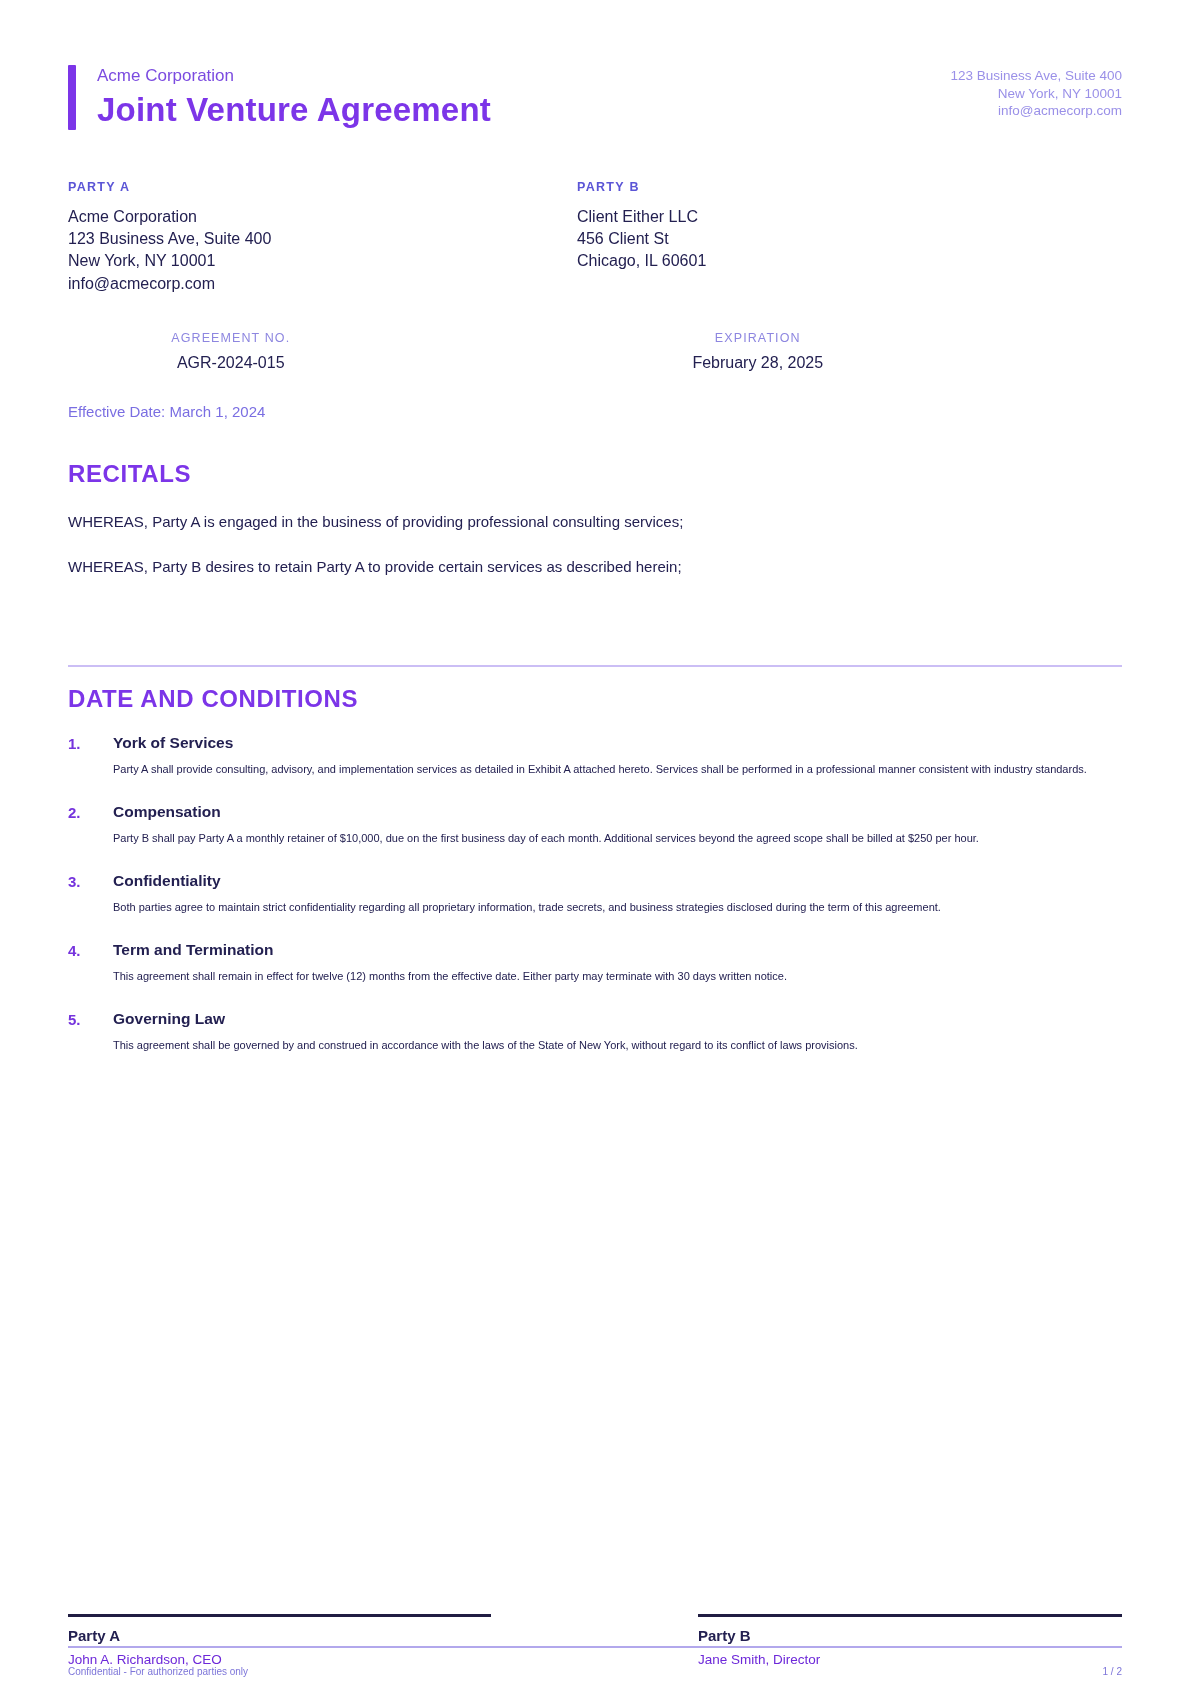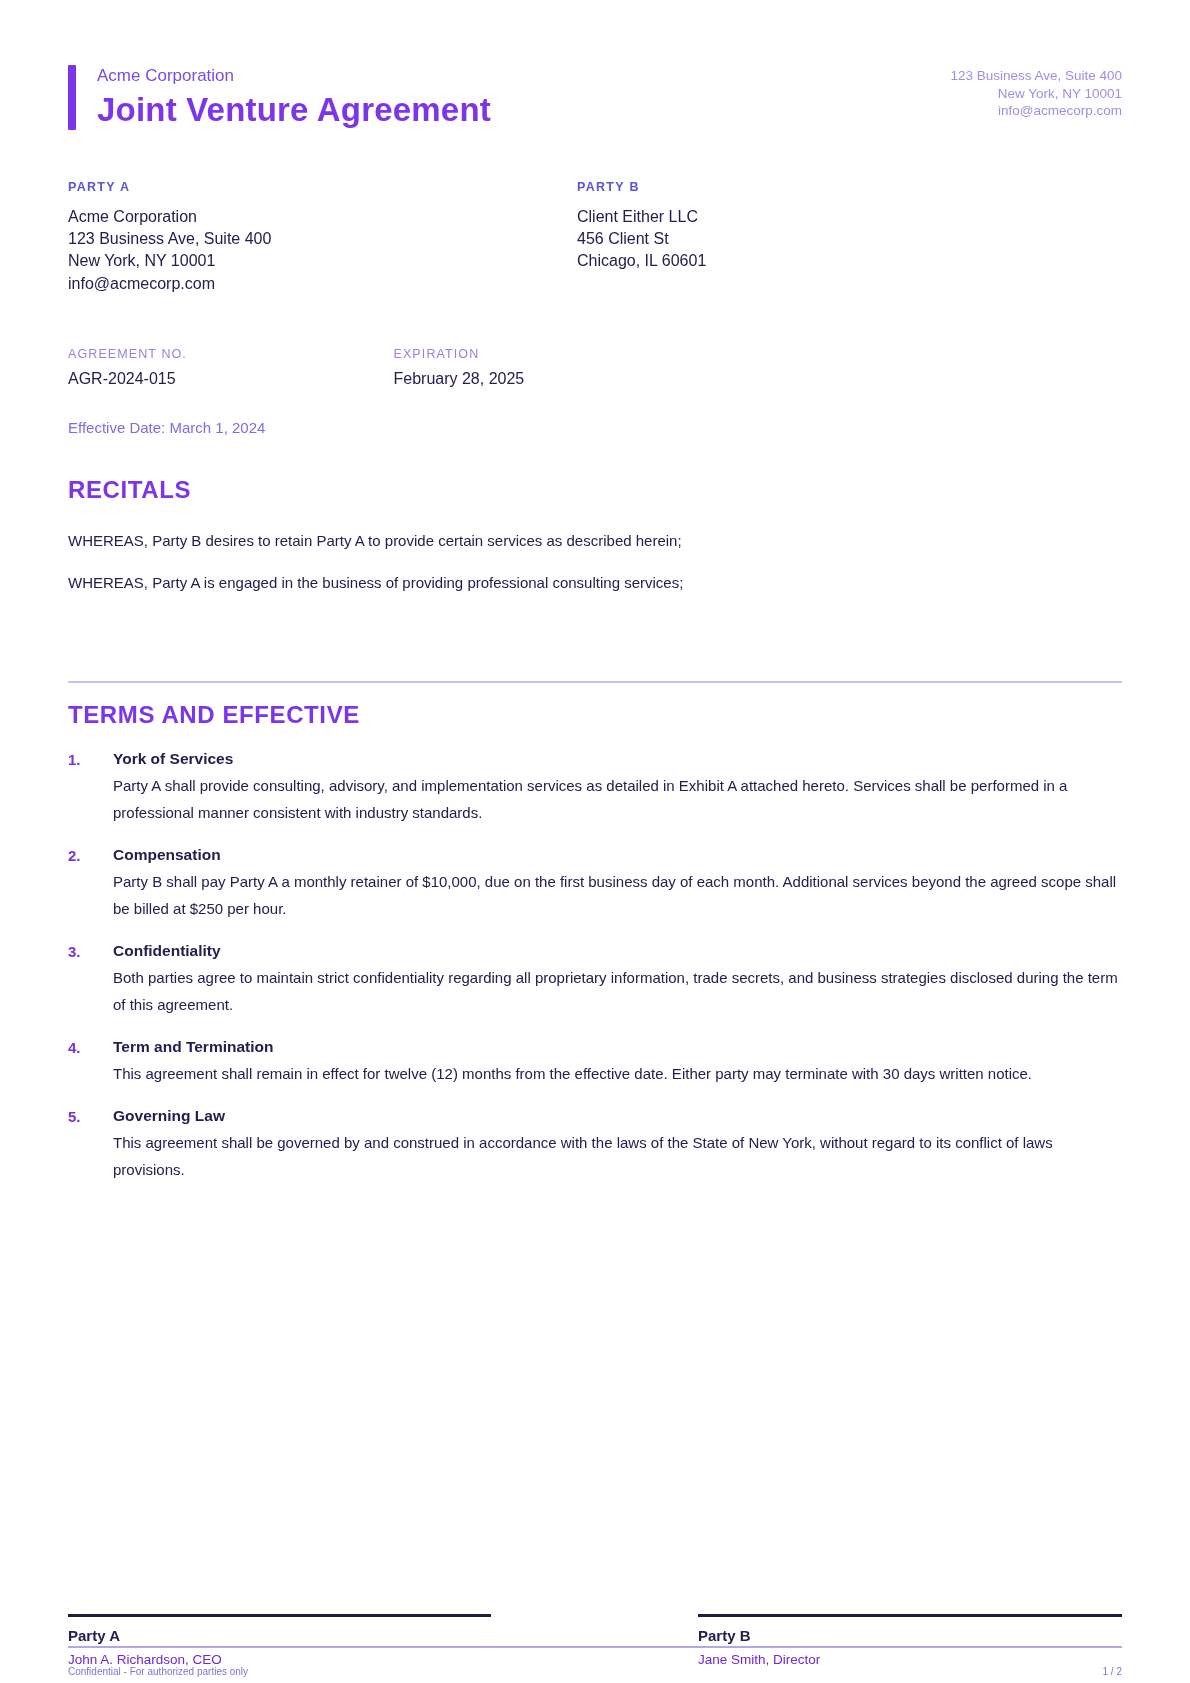--- a/index.html
+++ b/index.html
@@ -22,21 +22,21 @@
   .header-address { text-align: right; font-size: 13.5px; line-height: 17.5px; color: #9a90e8; margin-top: 2px; }
 
   
   .parties { margin-top: 50px; display: flex; }
   .party-col-a { width: 509px; }
   .party-col-b { flex: 1; }
   .party-label { font-size: 12.5px; font-weight: 700; letter-spacing: 1.3px; color: #5b55d6; margin-bottom: 12px; }
   .party-line { font-size: 16px; line-height: 22.3px; color: #232051; }
 
   
-  .meta { margin-top: 52px; display: flex; }
+  .meta { margin-top: 36px; display: flex; text-align: center; }
   .meta-col { width: 325.5px; }
   .meta-col:last-child { flex: 1; }
   .meta-label { font-size: 12.5px; letter-spacing: 1.1px; color: #8d86e0; }
   .meta-value { font-size: 16px; color: #232051; margin-top: 9px; }
 
   .effective-line { margin-top: 31px; font-size: 15px; color: #7a6ee2; }
 
   .section-heading { font-size: 24px; font-weight: 700; color: #7c35e8; letter-spacing: 0.6px; }
   .recitals-heading { margin-top: 40px; }
   .recital-p { font-size: 15px; color: #232051; }
@@ -44,21 +44,21 @@
   .recital-p.second { margin-top: 28px; }
 
   .divider { margin-top: 90px; height: 2px; background: #cbbef5; }
 
   .terms-heading { margin-top: 18px; }
   .terms-list { margin-top: 21px; }
   .term-item { display: flex; margin-bottom: 20px; }
   .term-num { width: 45px; flex: 0 0 45px; font-size: 15px; font-weight: 700; color: #7533dd; padding-top: 1px; }
   .term-content { flex: 1; }
   .term-title { font-size: 15.5px; font-weight: 700; color: #232051; margin-bottom: 4px; }
-  .term-body { font-size: 15px; line-height: 27px; color: #232051; }
+  .term-body { font-size: 11px; line-height: 27px; color: #232051; }
 
   
   .sig-row { position: absolute; top: 1549px; left: 68px; right: 68px; display: flex; justify-content: space-between; }
   .sig-col-a { width: 423px; }
   .sig-col-b { width: 424px; }
   .sig-line { height: 3px; background: #201d42; }
   .sig-label { margin-top: 10px; font-size: 15px; font-weight: 700; color: #232051; }
   .footer-rule { position: absolute; top: 1581px; left: 68px; right: 68px; height: 2px; background: #b2a8ec; }
   .names-row { position: absolute; top: 1587px; left: 68px; right: 68px; display: flex; }
   .name-a { width: 630px; }
@@ -109,26 +109,26 @@
     </div>
     <div class="meta-col">
       <div class="meta-label">EXPIRATION</div>
       <div class="meta-value">February 28, 2025</div>
     </div>
   </div>
 
   <div class="effective-line">Effective Date: March 1, 2024</div>
 
   <h2 class="section-heading recitals-heading">RECITALS</h2>
+  <p class="recital-p first">WHEREAS, Party A is engaged in the business of providing professional consulting services;</p>
   <p class="recital-p second">WHEREAS, Party B desires to retain Party A to provide certain services as described herein;</p>
-  <p class="recital-p first">WHEREAS, Party A is engaged in the business of providing professional consulting services;</p>
 
   <div class="divider"></div>
 
-  <h2 class="section-heading terms-heading">TERMS AND EFFECTIVE</h2>
+  <h2 class="section-heading terms-heading">DATE AND CONDITIONS</h2>
 
   <div class="terms-list">
     <div class="term-item">
       <div class="term-num">1.</div>
       <div class="term-content">
         <div class="term-title">York of Services</div>
         <div class="term-body">Party A shall provide consulting, advisory, and implementation services as detailed in Exhibit A attached hereto. Services shall be performed in a professional manner consistent with industry standards.</div>
       </div>
     </div>
     <div class="term-item">

